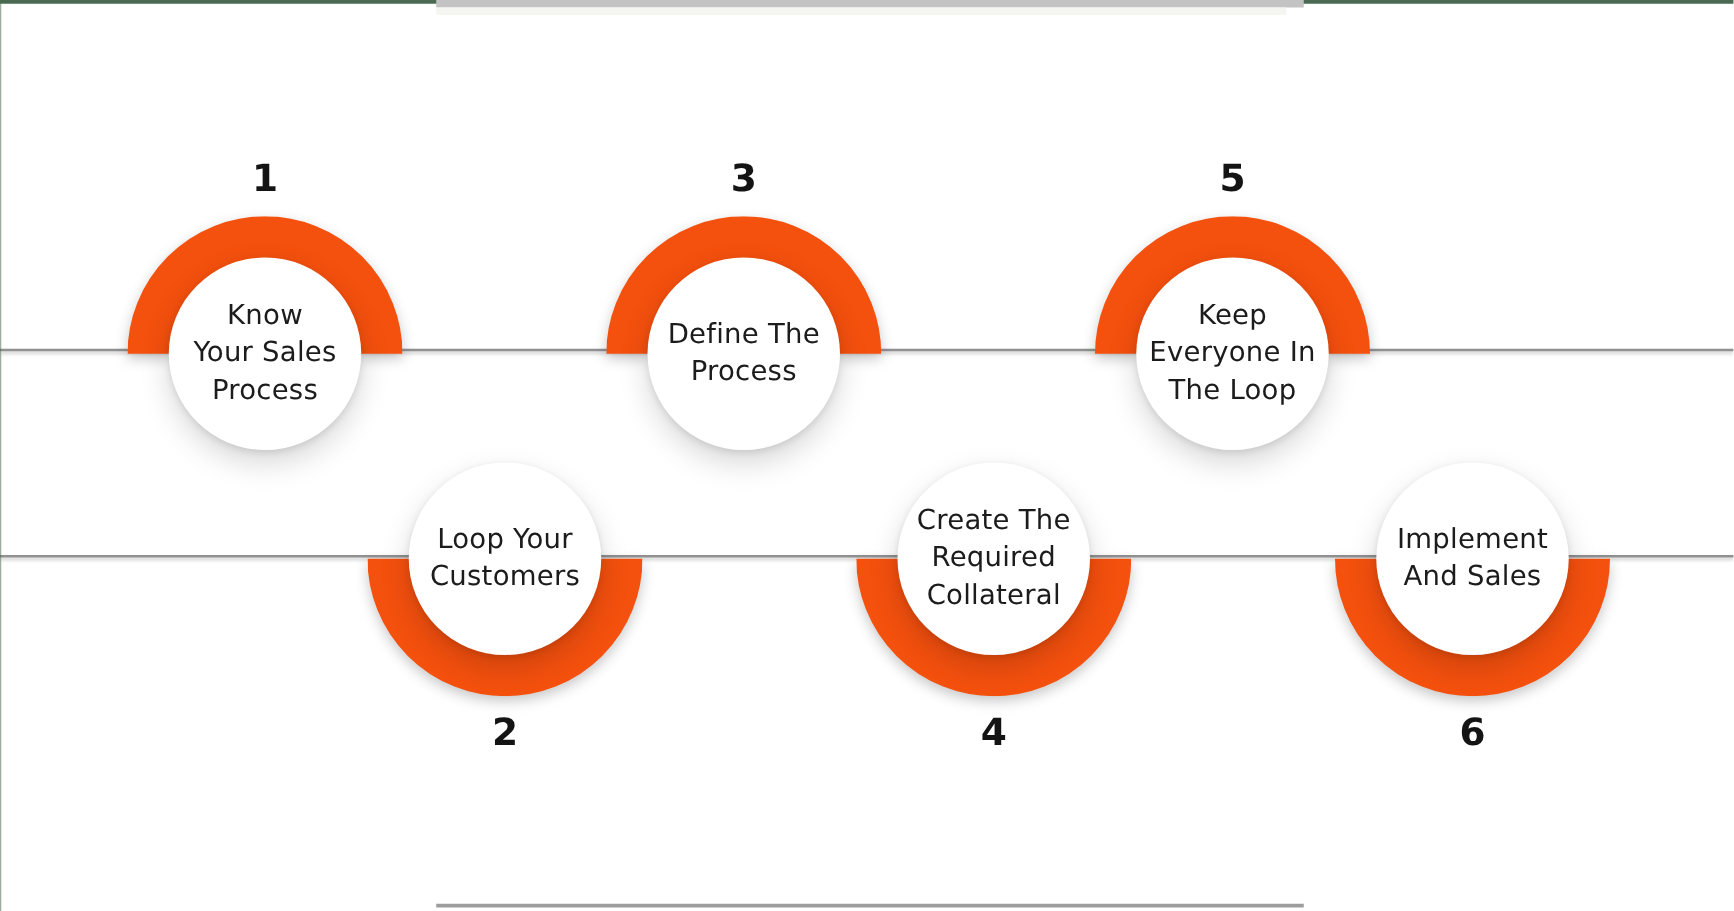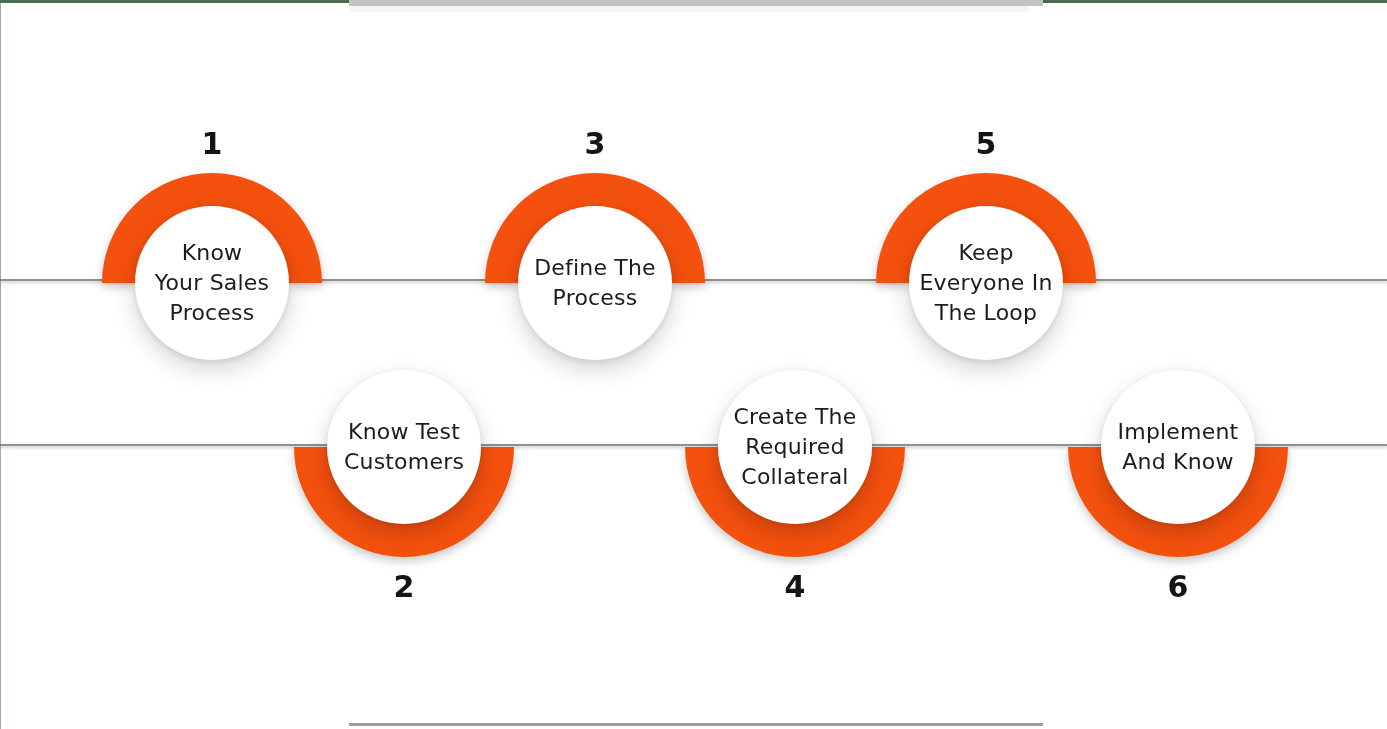--- a/index.html
+++ b/index.html
@@ -129,21 +129,21 @@
 Process</div>
     </div>
   </div>
 
   <div class="step bottom step-2">
     <div class="step-number">2</div>
     <div class="arc-clip">
         <div class="arc"></div>
       </div>
     <div class="bubble">
-      <div class="bubble-label">Know Test
+      <div class="bubble-label">Loop Your
 Customers</div>
     </div>
   </div>
 
   <div class="step top step-3">
     <div class="step-number">3</div>
     <div class="arc-clip">
         <div class="arc"></div>
       </div>
     <div class="bubble">
@@ -176,21 +176,21 @@
     </div>
   </div>
 
   <div class="step bottom step-6">
     <div class="step-number">6</div>
     <div class="arc-clip">
         <div class="arc"></div>
       </div>
     <div class="bubble">
       <div class="bubble-label">Implement
-And Know</div>
+And Sales</div>
     </div>
   </div>
 
   <div class="edge-top"></div>
   <div class="edge-left"></div>
   <div class="crop-bar-top"></div>
   <div class="crop-bar-top-soft"></div>
   <div class="crop-line-bottom"></div>
 
 </div>

